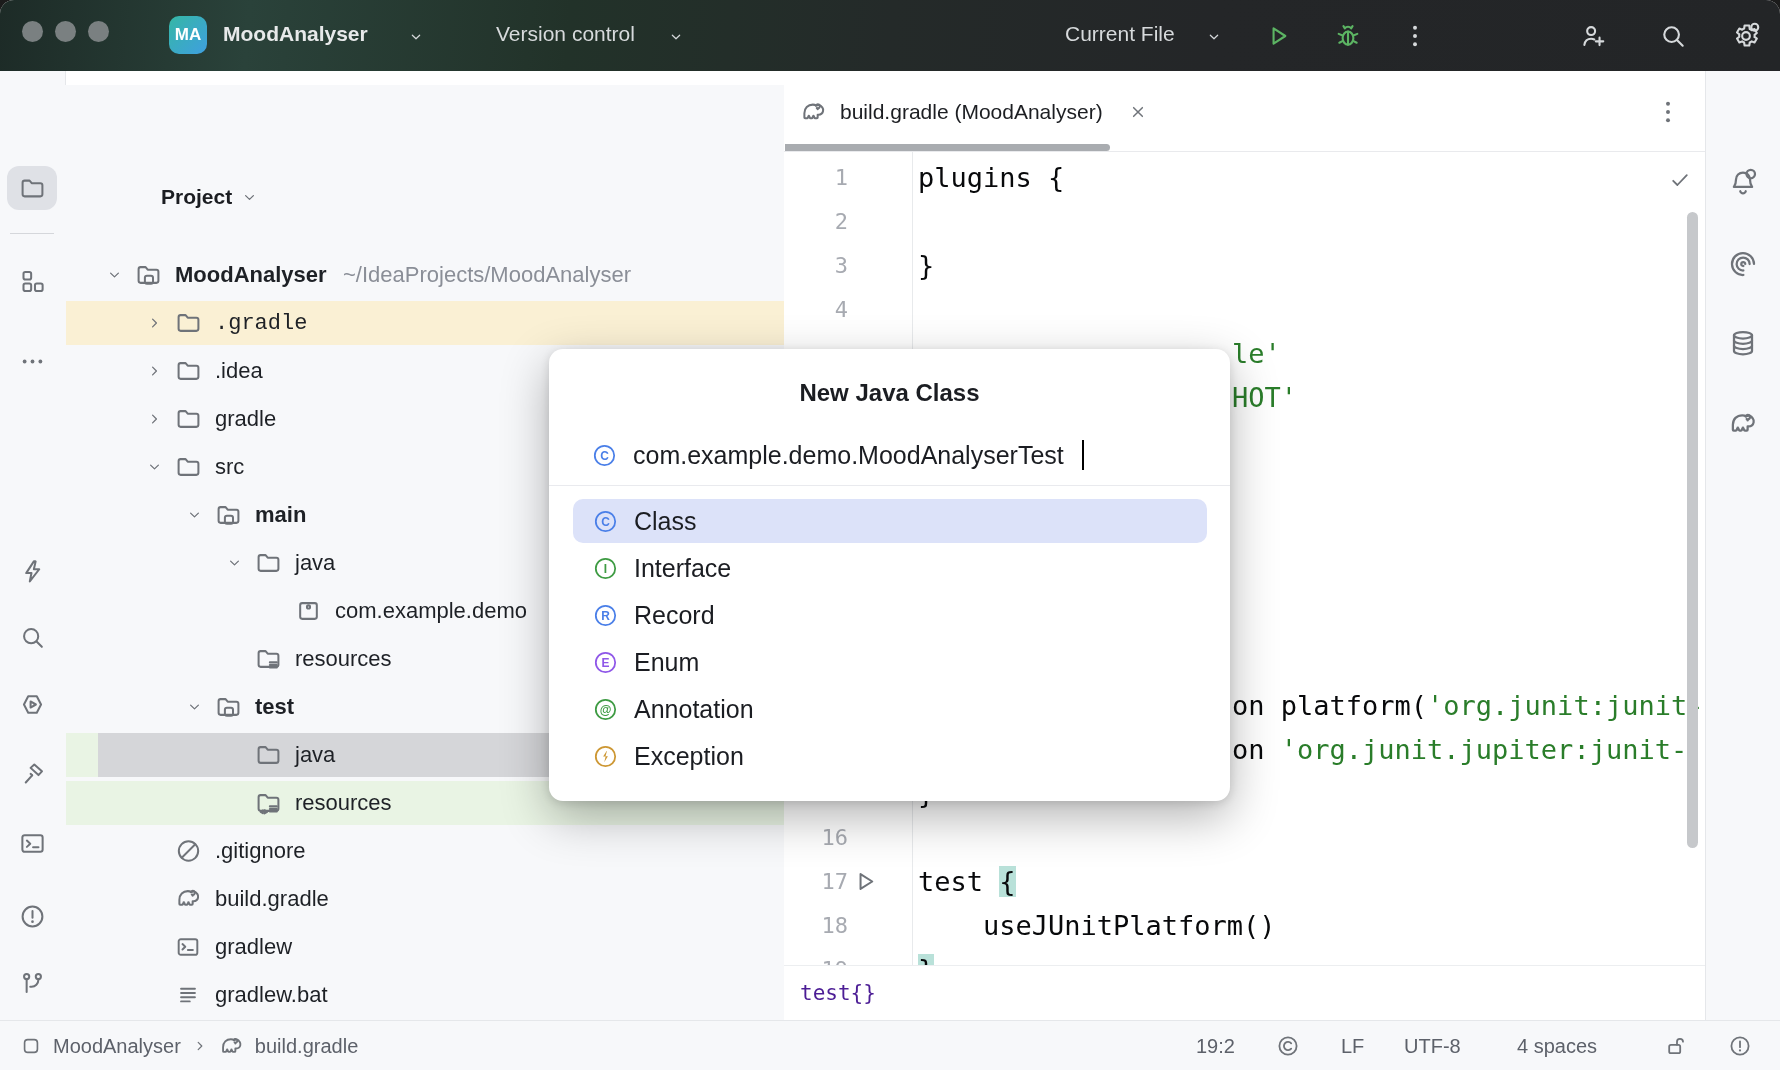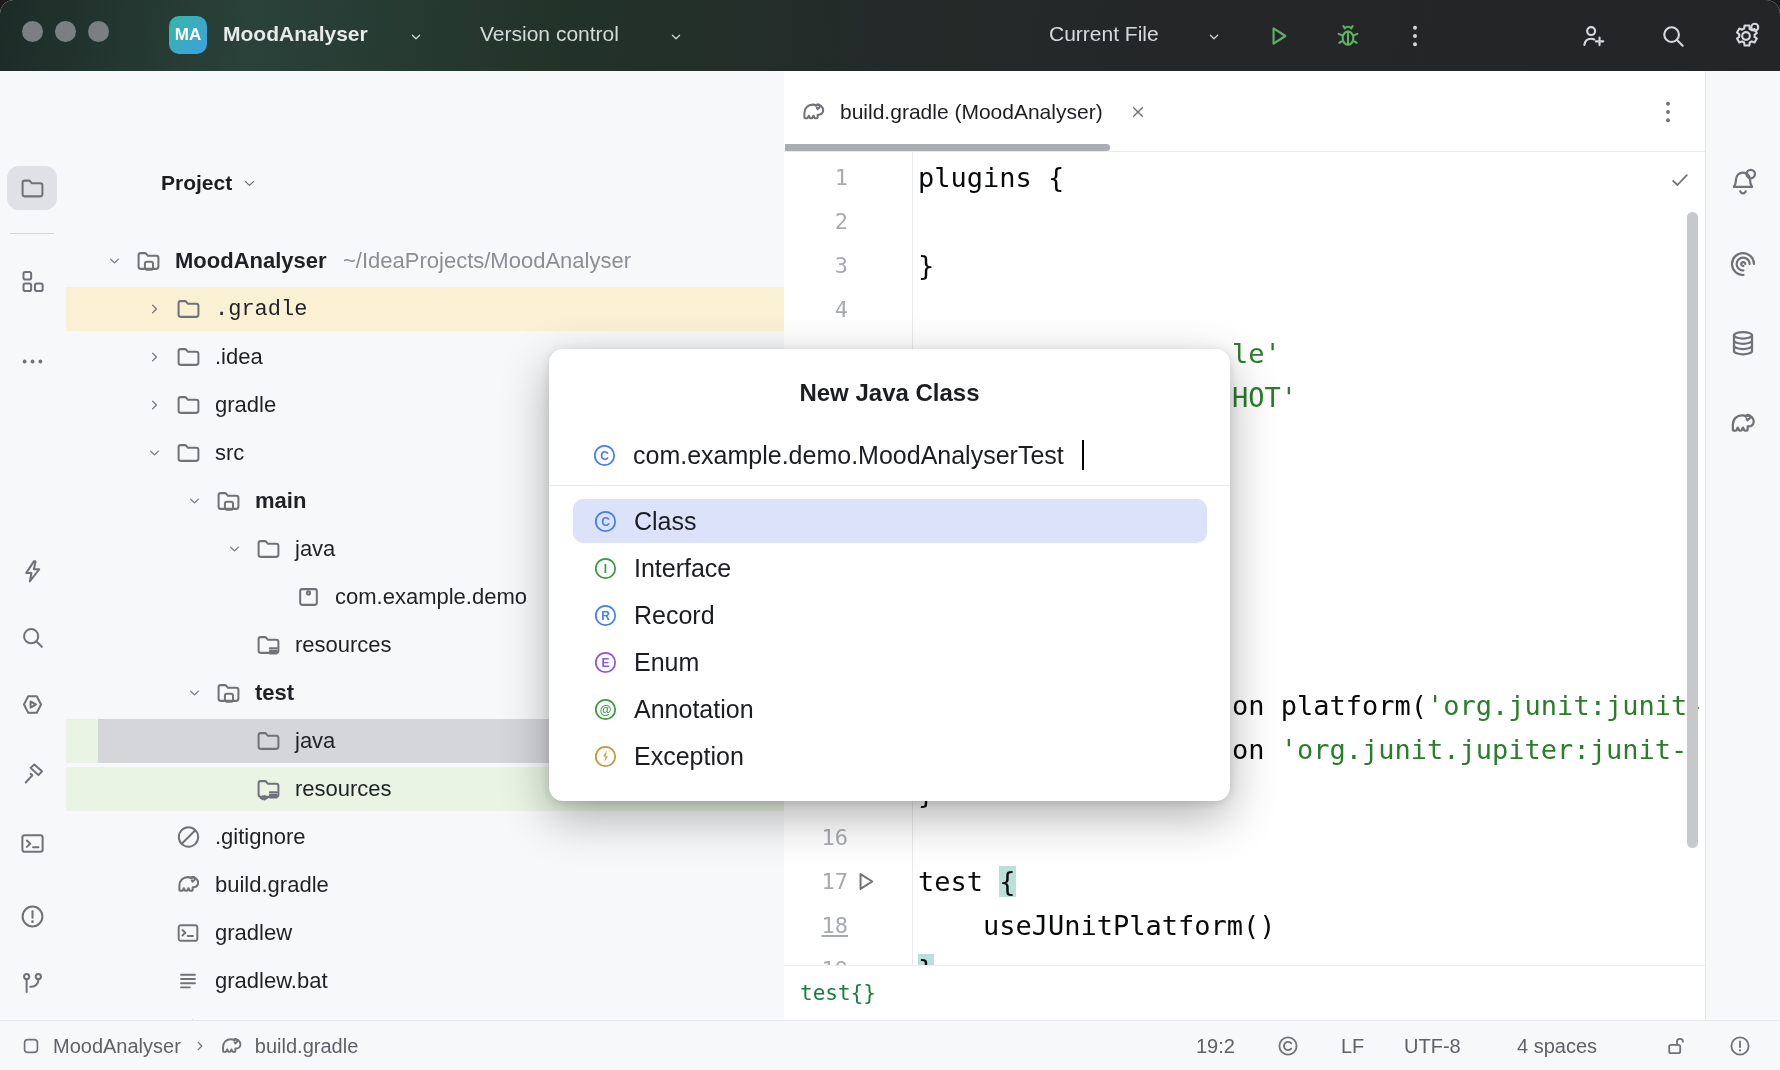--- a/index.html
+++ b/index.html
@@ -8,36 +8,36 @@
   .abs{position:absolute;}
   
   .titlebar{left:0;top:0;width:1780px;height:71px;
     background:linear-gradient(95deg,#1d2b27 0%,#2a423a 14%,#223229 32%,#242a29 50%,#242628 68%,#232527 100%);}
   .tl-dot{width:21px;height:21px;border-radius:50%;background:#7a8081;top:21px;}
   .logo{left:169px;top:16px;width:38px;height:38px;border-radius:10px;
     background:linear-gradient(135deg,#35b7a5 0%,#3f9fe0 100%);color:#fff;font-weight:bold;
     font-size:17px;display:flex;align-items:center;justify-content:center;}
   .tb-text{color:#e7e9ea;font-size:21px;top:22px;white-space:nowrap;}
   .tb-text.bold{font-weight:bold;}
-  .tb-dim{color:#d7dadc;}
+  .tb-dim{color:#d7dadc;margin-left:16px;}
   .ic{display:block;}
   .ic *{fill:none;stroke:#6f7379;stroke-width:1.8;stroke-linecap:round;stroke-linejoin:round;}
   .ic .f{fill:#6f7379;stroke:none;}
   .ic-light *{stroke:#d6d9db;}
   .ic-light .f{fill:#d6d9db;stroke:none;}
   .ic-green *{stroke:#5cb463;}
   
   .stripe{background:#f7f8fa;}
   .stripe-l{left:0;top:71px;width:65px;height:949px;border-right:1px solid #e5e7ea;}
   .stripe-r{left:1705px;top:71px;width:75px;height:949px;border-left:1px solid #e5e7ea;}
   .stripe-btn{position:absolute;width:50px;height:44px;display:flex;align-items:center;justify-content:center;border-radius:12px;}
   .stripe-btn.active{background:#dfe1e6;}
   .stripe-div{position:absolute;height:1px;background:#d5d7db;}
   
-  .proj{left:65px;top:71px;width:719px;height:949px;background:#f7f8fa;border-right:1px solid #701a75;}
+  .proj{left:65px;top:85px;width:719px;height:949px;background:#f7f8fa;border-right:1px solid #701a75;}
   .proj-header{position:absolute;left:96px;top:100px;font-size:21px;font-weight:bold;color:#1b1d21;display:flex;align-items:center;gap:9px;}
   .row-bg{position:absolute;left:1px;width:718px;height:44px;}
   .bg-yellow{background:#faf0d4;}
   .bg-green{background:#e9f4e4;}
   .bg-sel{background:#d5d6d9;}
   .tree-row{position:absolute;left:1px;width:718px;height:44px;}
   .tree-el{position:absolute;top:50%;transform:translateY(-50%);}
   .tree-label{font-size:22px;color:#1e2126;white-space:nowrap;}
   .tree-label.bold{font-weight:bold;}
   .tree-path{font-size:22px;color:#8a8e97;white-space:nowrap;}
@@ -50,21 +50,21 @@
   .code-clip{left:784px;top:152px;width:921px;height:813px;overflow:hidden;}
   .gutter-line{position:absolute;left:128px;top:0;width:1px;height:813px;background:#e8eaec;}
   .lnum{position:absolute;width:64px;text-align:right;font-family:"DejaVu Sans Mono",monospace;
         font-size:22px;color:#a7aab1;line-height:44px;height:44px;left:0;}
   .cline{position:absolute;font-family:"DejaVu Sans Mono",monospace;font-size:27px;line-height:44px;height:44px;white-space:pre;color:#08090b;}
   .tok-s{color:#2a7d2a;}
   .tok-hl{background:#b9e1d9;}
   .runline{position:absolute;}
   .scrollbar{left:1687px;top:212px;width:11px;height:636px;background:#c6c8cb;border-radius:6px;}
   .crumbbar{left:784px;top:965px;width:921px;height:55px;background:#fff;border-top:1px solid #eceef0;}
-  .crumb-text{left:800px;top:981px;font-family:"DejaVu Sans Mono",monospace;font-size:21px;color:#15803d;}
+  .crumb-text{left:800px;top:981px;font-family:"DejaVu Sans Mono",monospace;font-size:21px;color:#4c1d95;}
   
   .dialog{left:549px;top:349px;width:681px;height:452px;background:#fff;border-radius:14px;
     box-shadow:0 16px 48px rgba(0,0,0,.30),0 2px 10px rgba(0,0,0,.12);z-index:50;}
   .dlg-title{position:absolute;left:0;top:379px;width:100%;text-align:center;font-size:24px;font-weight:bold;color:#1b1d22;z-index:51;}
   .dlg-input{position:absolute;left:592px;top:440px;display:flex;align-items:center;gap:16px;z-index:51;}
   .dlg-input-text{font-size:25px;color:#1b1d22;white-space:nowrap;}
   .caret{display:inline-block;width:2px;height:30px;background:#000;margin-left:2px;vertical-align:middle;}
   .dlg-div{position:absolute;left:549px;top:485px;width:681px;height:1px;background:#e9eaee;z-index:51;}
   .dlg-item{position:absolute;left:573px;width:634px;height:44px;border-radius:10px;display:flex;align-items:center;gap:16px;padding-left:20px;box-sizing:border-box;z-index:51;}
   .dlg-item.sel{background:#dce2f9;}
@@ -511,21 +511,21 @@
       <div class="cline" style="left: 448px; top: 576px;"><span>on </span><span class="tok-s">'org.junit.jupiter:junit-jup</span></div>
       <div class="cline" style="left: 134px; top: 620px;"><span>}</span></div>
       <div class="lnum" style="top: 664px;">16</div>
       <div class="lnum" style="top: 708px;">17</div>
       <div class="runline" style="left: 68px; top: 716px;">
         <svg class="ic" width="27" height="27" viewBox="0 0 24 24">
           <path d="M7.6 5.4 18 12 7.6 18.6z" fill="#eef8ee" stroke="#4aa34e" stroke-width="2"></path>
         </svg>
       </div>
       <div class="cline" style="left: 134px; top: 708px;"><span>test </span><span class="tok-hl">{</span></div>
-      <div class="lnum" style="top: 752px; text-decoration: underline;">18</div>
+      <div class="lnum" style="top: 752px;">18</div>
       <div class="cline" style="left: 134px; top: 752px;"><span>    useJUnitPlatform()</span></div>
       <div class="lnum" style="top: 796px;">19</div>
       <div class="cline" style="left: 134px; top: 796px;"><span class="tok-hl">}</span></div>
     </div>
   <div class="abs scrollbar"></div>
 
   <div class="abs crumbbar"></div>
   <div class="abs crumb-text">test{}</div>
 
   <div class="abs dialog"></div>

